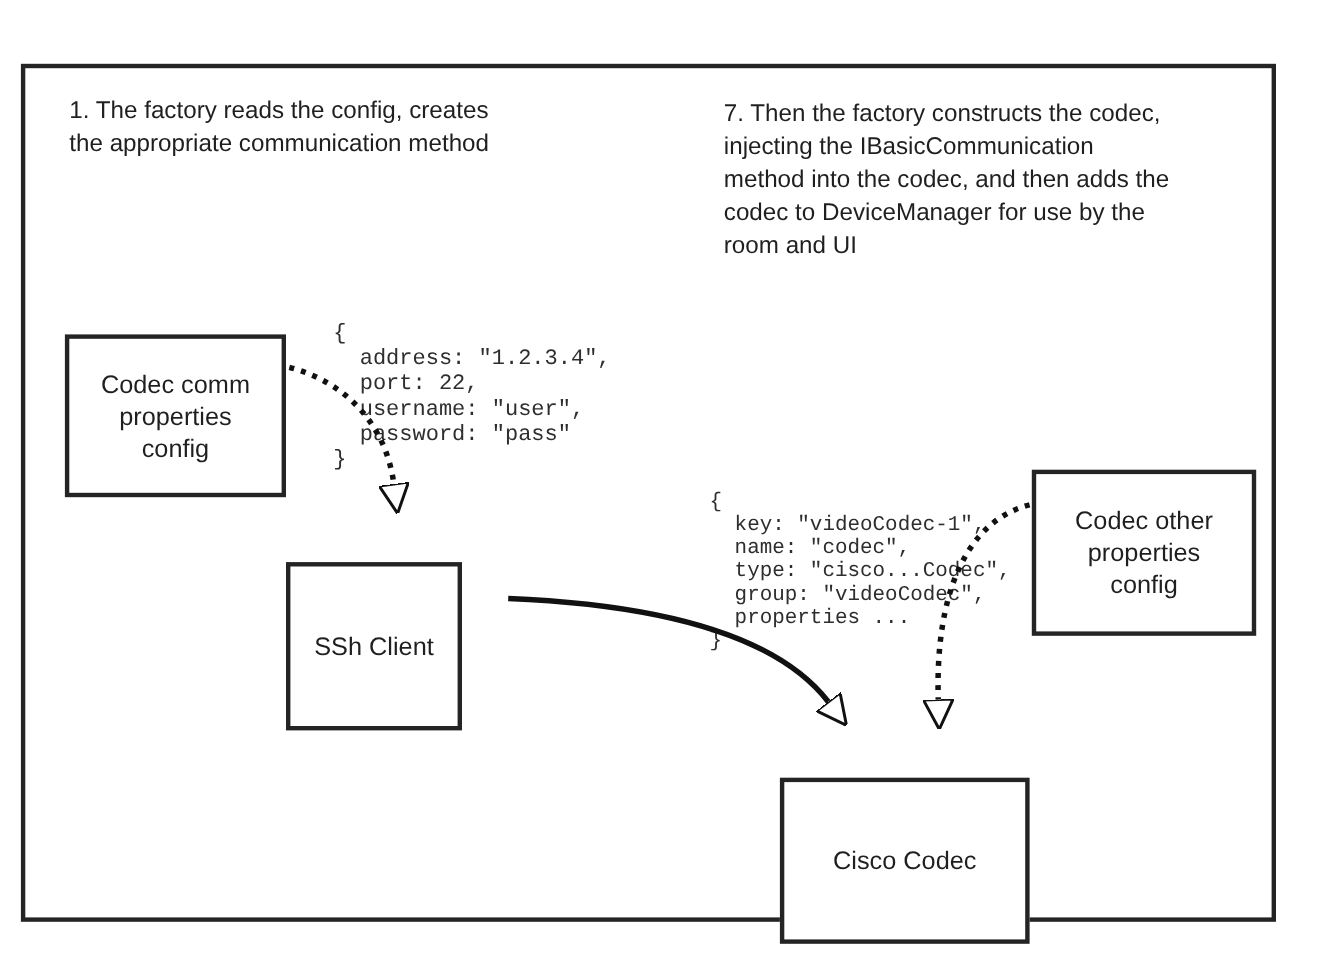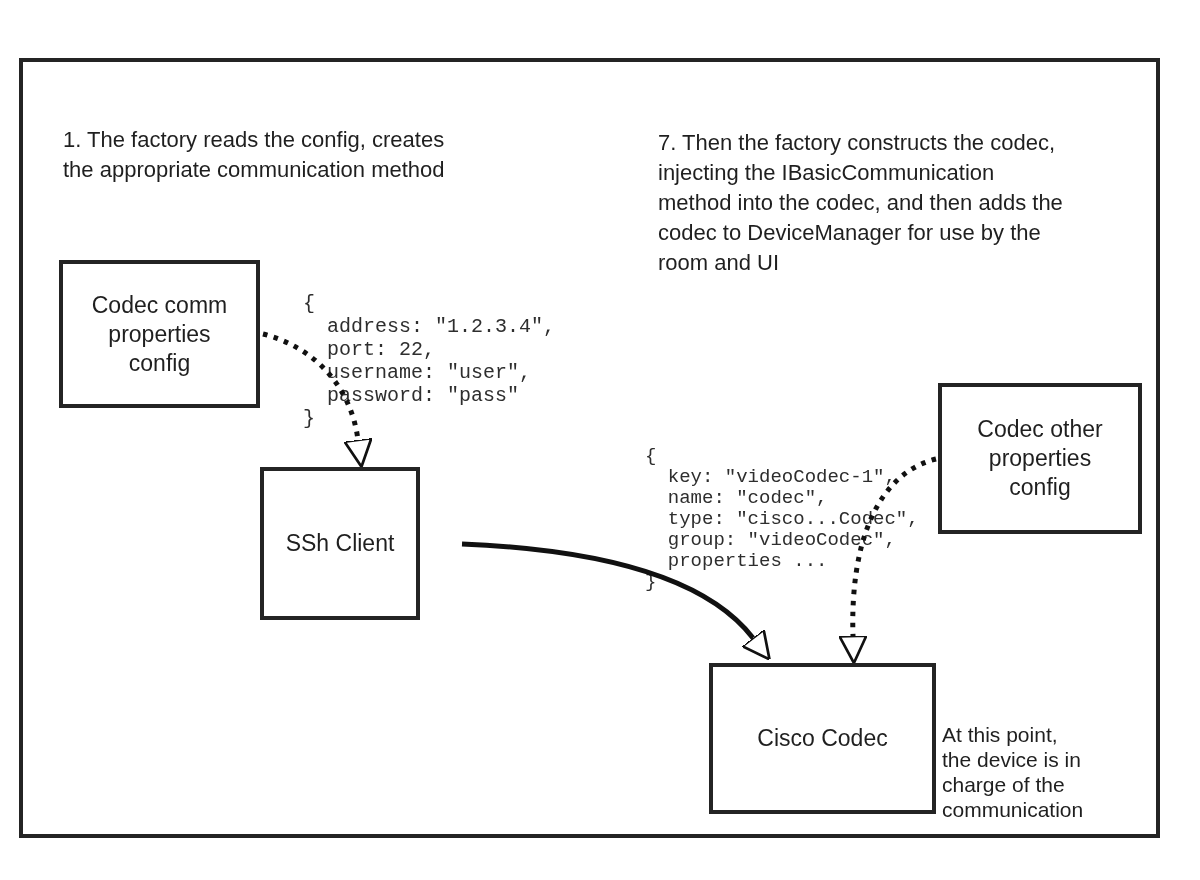--- a/index.html
+++ b/index.html
@@ -12,33 +12,34 @@
   }
   .canvas { position: absolute; inset: 0; }
 
   .frame {
     position: absolute; left: 19px; top: 58px;
     width: 1141px; height: 780px;
     border: 4px solid #242424;
     background: #ffffff;
   }
 
-  .note { position: absolute; white-space: pre-line; margin-top: 40px; }
+  .note { position: absolute; white-space: pre-line; }
   .note-step1 { left: 63px;  top: 85px;  font-size: 22px; line-height: 30px; }
   .note-step2 { left: 658px; top: 88px;  font-size: 22px; line-height: 30px; }
   .note-result{ left: 942px; top: 682px; font-size: 21px; line-height: 25px; }
 
   .box {
     position: absolute;
     border: 4px solid #242424;
     background: #ffffff;
     display: flex; align-items: center; justify-content: center;
     text-align: center;
     font-size: 23px; line-height: 29px;
     white-space: pre-line;
+    margin-top: 44px;
   }
   .box-codec-comm { left: 59px;  top: 260px; width: 201px; height: 148px; }
   .box-ssh        { left: 260px; top: 467px; width: 160px; height: 153px; }
   .box-other      { left: 938px; top: 383px; width: 204px; height: 151px; }
   .box-cisco      { left: 709px; top: 663px; width: 227px; height: 151px; }
 
   .code {
     position: absolute;
     font-family: "Liberation Mono", "DejaVu Sans Mono", monospace;
     color: #2e2e2e;
@@ -100,24 +101,20 @@
   <div class="box box-other">
     <span>Codec other
 properties
 config</span>
   </div>
 
   <div class="box box-cisco">
     <span>Cisco Codec</span>
   </div>
 
-  <div class="note note-result">At this point,
-the device is in
-charge of the
-communication</div>
 
   <svg class="arrows" viewBox="0 0 1200 880" xmlns="http://www.w3.org/2000/svg">
     <defs>
       <marker id="ah" viewBox="0 0 10 10" refX="0" refY="5" markerUnits="userSpaceOnUse" markerWidth="27" markerHeight="28" orient="auto">
         <path d="M 0 0 L 10 5 L 0 10 Z" fill="#111111" stroke="none"></path>
       </marker>
     </defs>
     <path class="arrow-dotted" marker-end="url(#ah)" d="M 263 334 C 314 347 351 386 358 440"></path>
     <path class="arrow-solid" marker-end="url(#ah)" d="M 462 544 C 585 549 702 572 753 638"></path>
     <path class="arrow-dotted" marker-end="url(#ah)" d="M 936 459 C 876 474 850 545 853 636"></path>

